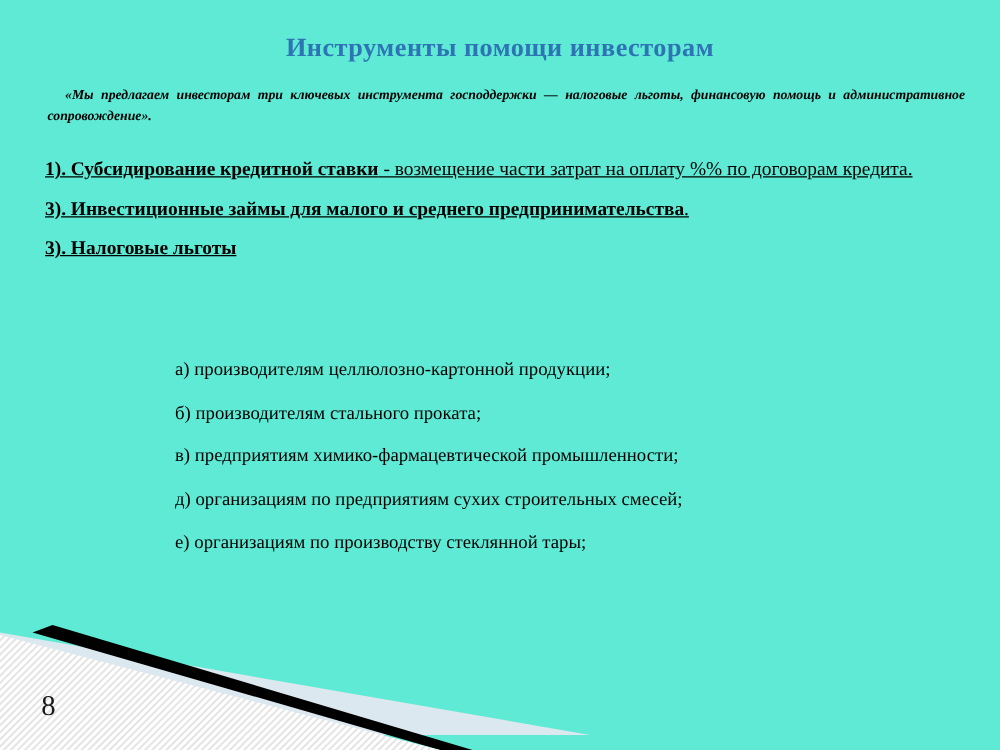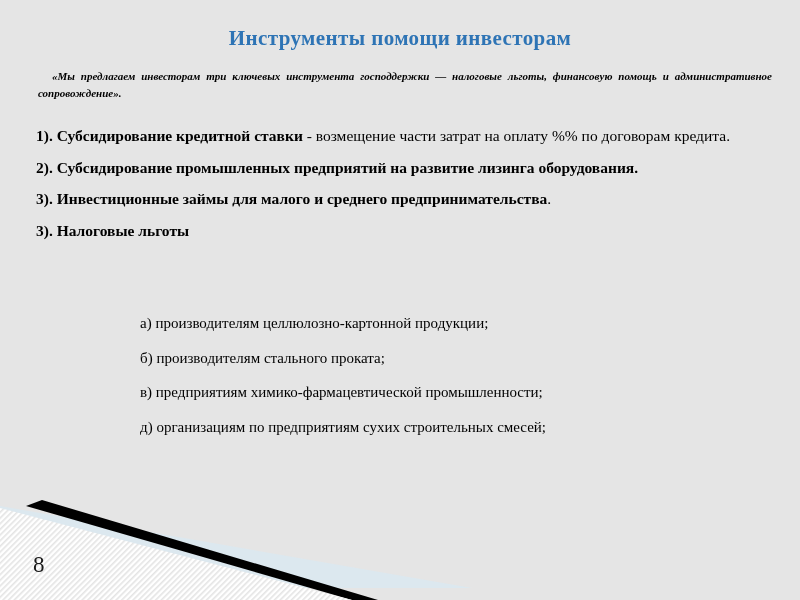--- a/index.html
+++ b/index.html
@@ -11,21 +11,21 @@
     height: 600px;
     background: #ffffff;
     font-family: "Liberation Serif", "DejaVu Serif", serif;
     color: #000000;
     overflow: hidden;
   }
   #slide {
     position: relative;
     width: 800px;
     height: 600px;
-    background: #e5e5e5;
+    background: #5eead4;
     overflow: hidden;
   }
 
   
   #corner-decoration {
     position: absolute;
     left: 0;
     bottom: 0;
     width: 500px;
     height: 100px;
@@ -70,20 +70,21 @@
     font-weight: normal;
     letter-spacing: 0.3px;
   }
 
   
   #numbered-list {
     position: absolute;
     left: 36px;
     top: 126px;
     width: 736px;
+    text-decoration: underline;
   }
   .list-item {
     font-size: 15.5px;
     line-height: 1.33;
     text-align: justify;
     margin-bottom: 11px;
   }
   .list-item .lead {
     font-weight: bold;
   }
@@ -91,21 +92,21 @@
     font-weight: normal;
   }
   .list-item.all-bold {
     font-weight: bold;
   }
 
   
   #lettered-list {
     position: absolute;
     left: 140px;
-    top: 314px;
+    top: 287px;
     width: 630px;
     font-family: Liberation Serif, serif;
   }
   .sub-item {
     font-size: 15px;
     line-height: 1.3;
     margin-bottom: 15px;
     text-align: left;
   }
 
@@ -141,33 +142,31 @@
   </svg>
 
   <div id="slide-title">Инструменты помощи инвесторам</div>
 
   <div id="quote-block">«Мы предлагаем инвесторам три ключевых инструмента господдержки — налоговые льготы, финансовую помощь и административное сопровождение».</div>
 
   <div id="numbered-list">
     <div class="list-item">
       <span class="lead">1). Субсидирование кредитной ставки</span><span class="tail"> -  возмещение части затрат на оплату %% по договорам кредита.</span>
     </div>
-    <div class="list-item all-bold">
-      <span class="lead">2). Субсидирование промышленных предприятий на развитие лизинга оборудования.</span><span class="tail"></span>
-    </div>
     <div class="list-item">
       <span class="lead">3). Инвестиционные займы для малого и среднего предпринимательства</span><span class="tail">.</span>
     </div>
     <div class="list-item all-bold">
       <span class="lead">3). Налоговые льготы</span><span class="tail"></span>
     </div>
   </div>
 
   <div id="lettered-list">
     <div class="sub-item">а) производителям целлюлозно-картонной продукции;</div>
     <div class="sub-item">б) производителям стального проката;</div>
     <div class="sub-item">в) предприятиям химико-фармацевтической промышленности;</div>
     <div class="sub-item">д) организациям по предприятиям сухих строительных смесей;</div>
+    <div class="sub-item">е) организациям по производству стеклянной тары;</div>
   </div>
 
   <div id="slide-number">8</div>
 
 </div>
 
 </body></html>

